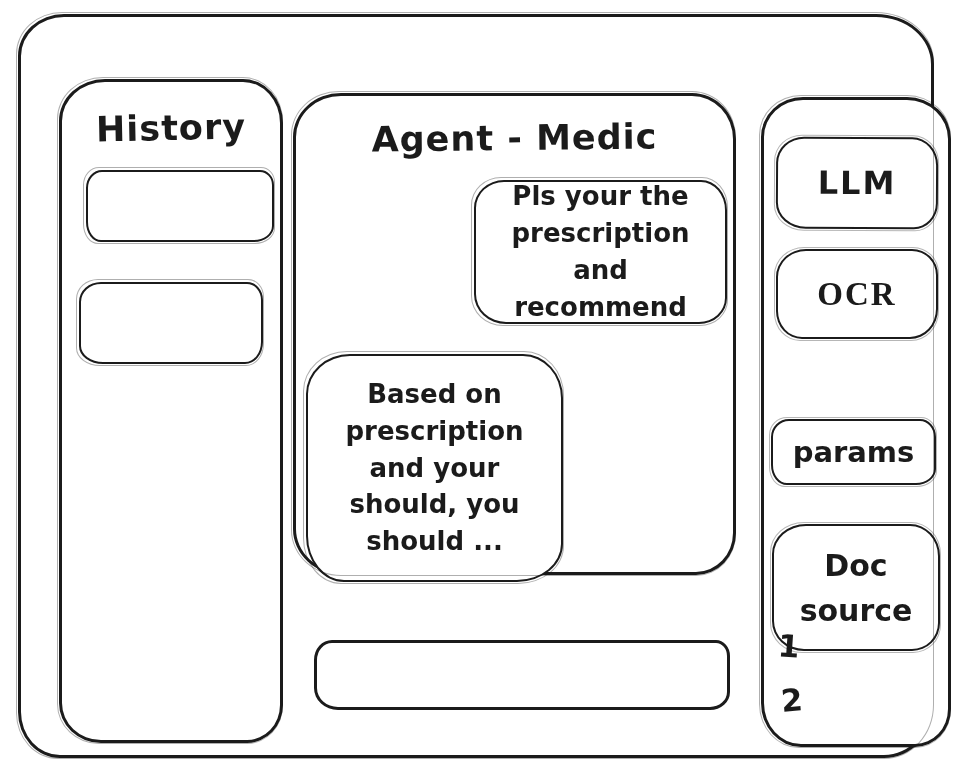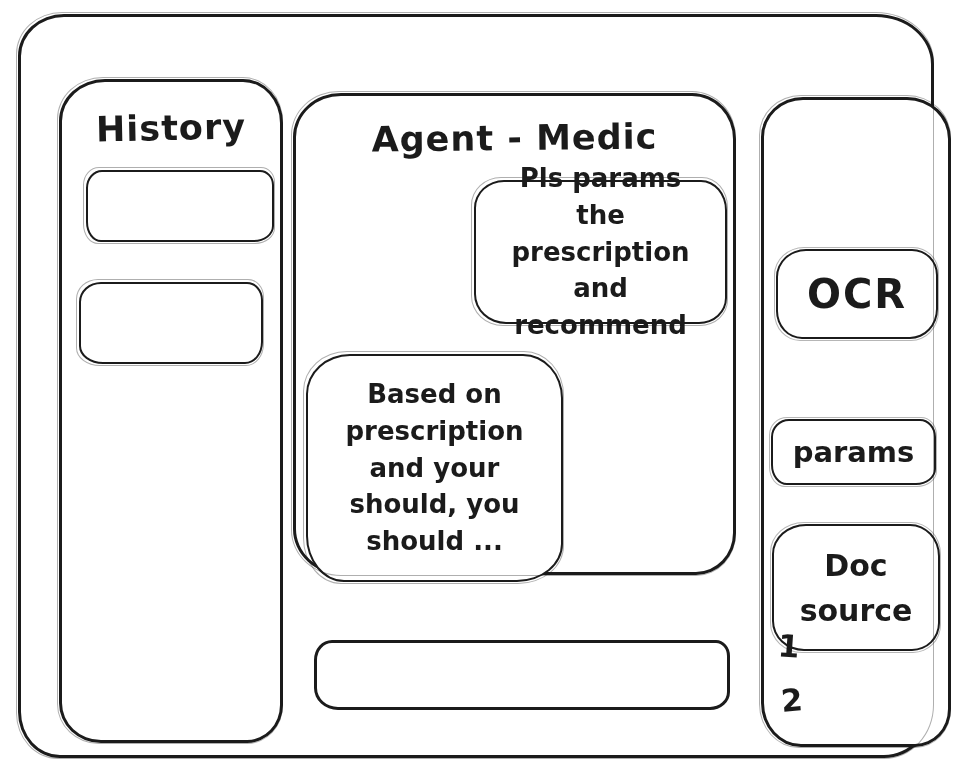--- a/index.html
+++ b/index.html
@@ -142,22 +142,23 @@
     pointer-events: none;
   }
   #btn-llm {
     left: 12px; top: 37px; width: 162px; height: 92px;
     font-size: 32px; letter-spacing: 2px;
     border-radius: 28px 26px 24px 30px / 26px 28px 26px 26px;
     transform: rotate(0.3deg);
   }
   #btn-ocr {
     left: 12px; top: 149px; width: 162px; height: 90px;
-    font-size: 40px; letter-spacing: 2px;
+    font-size: 33px; letter-spacing: 2px;
     border-radius: 30px 26px 28px 26px / 28px 26px 30px 28px;
+    font-family: Liberation Serif, serif;
   }
   #btn-params {
     left: 7px; top: 319px; width: 165px; height: 66px;
     font-size: 29px;
     border-radius: 18px 16px 20px 16px / 18px 18px 16px 20px;
   }
   #btn-doc-source {
     left: 8px; top: 424px; width: 168px; height: 127px;
     font-size: 30px; line-height: 1.5;
     border-radius: 34px 30px 28px 32px / 30px 32px 28px 30px;
@@ -180,31 +181,34 @@
     <div id="history-panel" class="sketch">
       <div id="history-title">History</div>
       <div id="history-item-1" class="sketch history-item"></div>
       <div id="history-item-2" class="sketch history-item"></div>
     </div>
 
     <div id="chat-panel" class="sketch">
       <div id="chat-title">Agent - Medic</div>
 
       <div id="user-bubble" class="sketch bubble">
-        <span class="bubble-text">Pls params the prescription and recommend</span>
+        <span class="bubble-text">Pls your the prescription and recommend</span>
       </div>
 
       <div id="agent-bubble" class="sketch bubble">
         <span class="bubble-text">Based on prescription and your should, you should ...</span>
       </div>
 
       <input id="chat-input" type="text" placeholder="" style="">
     </div>
 
     <div id="tools-panel" class="sketch">
+      <button id="btn-llm" class="tool-btn">
+        <span class="btn-label">LLM</span>
+      </button>
 
       <button id="btn-ocr" class="tool-btn">
         <span class="btn-label">OCR</span>
       </button>
 
       <button id="btn-params" class="tool-btn">
         <span class="btn-label">params</span>
       </button>
 
       <button id="btn-doc-source" class="tool-btn">

